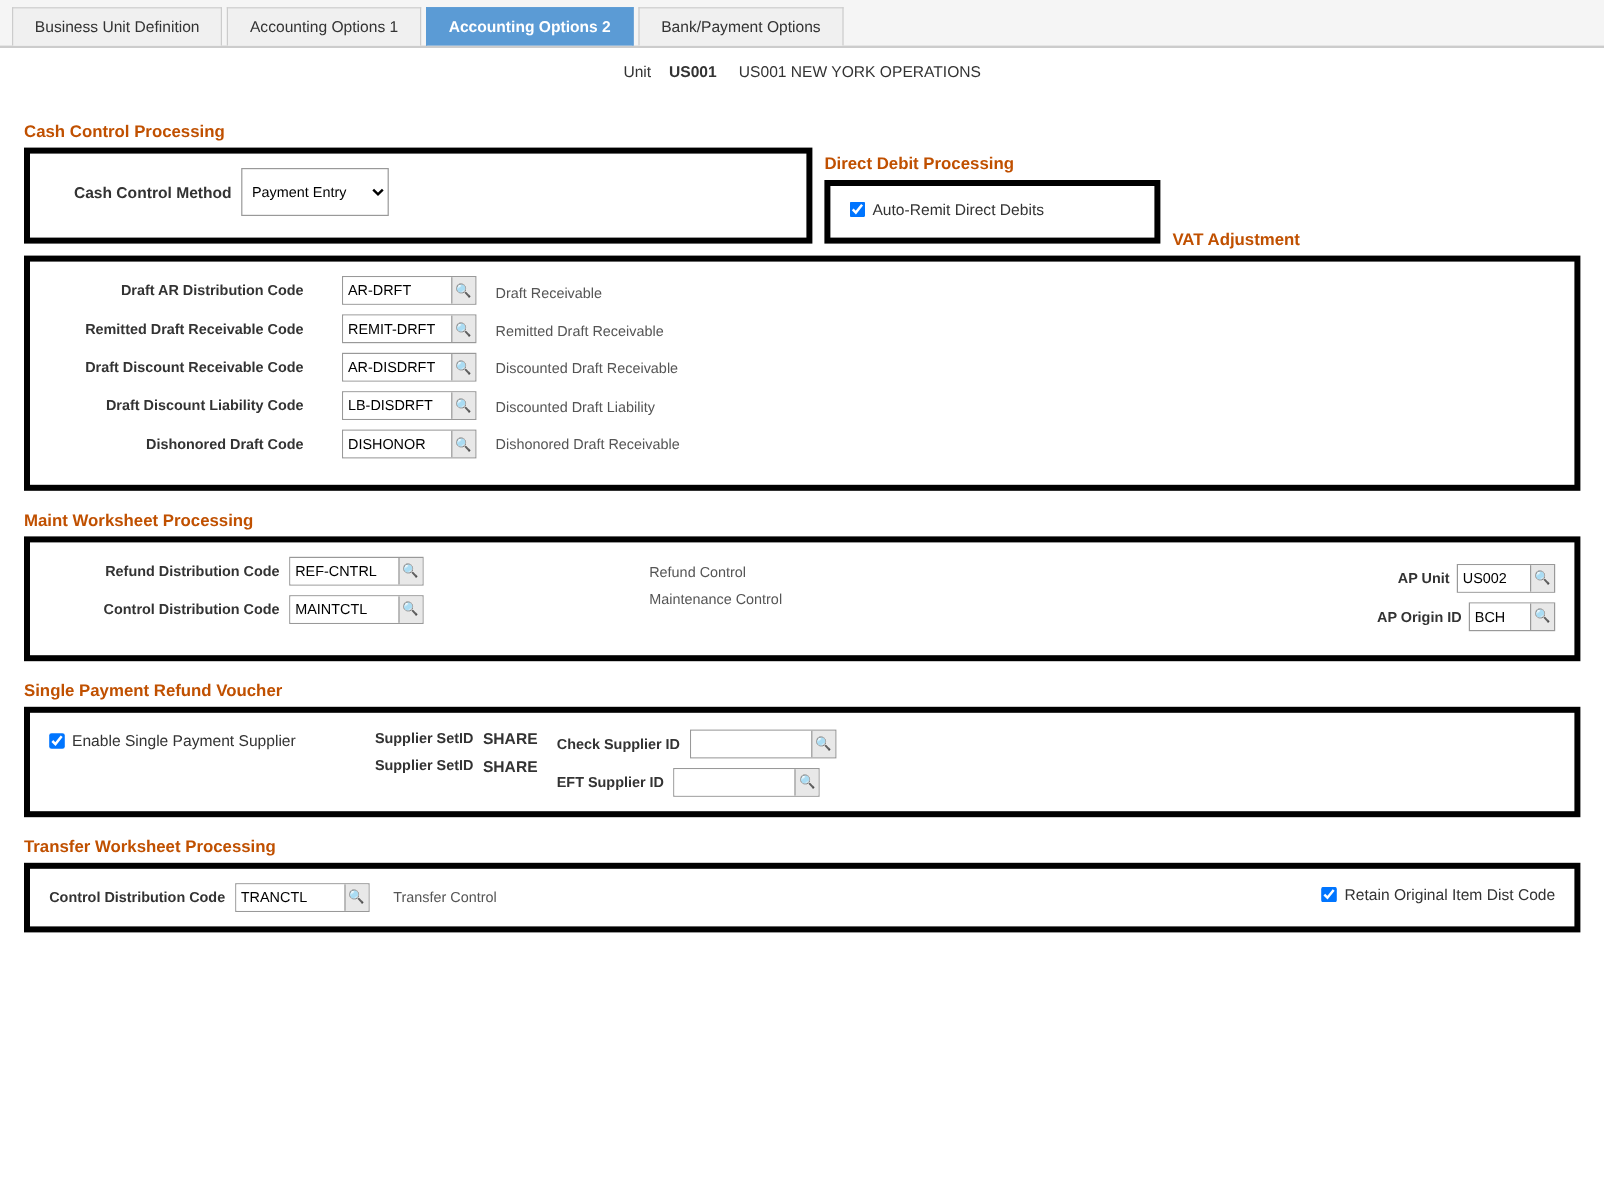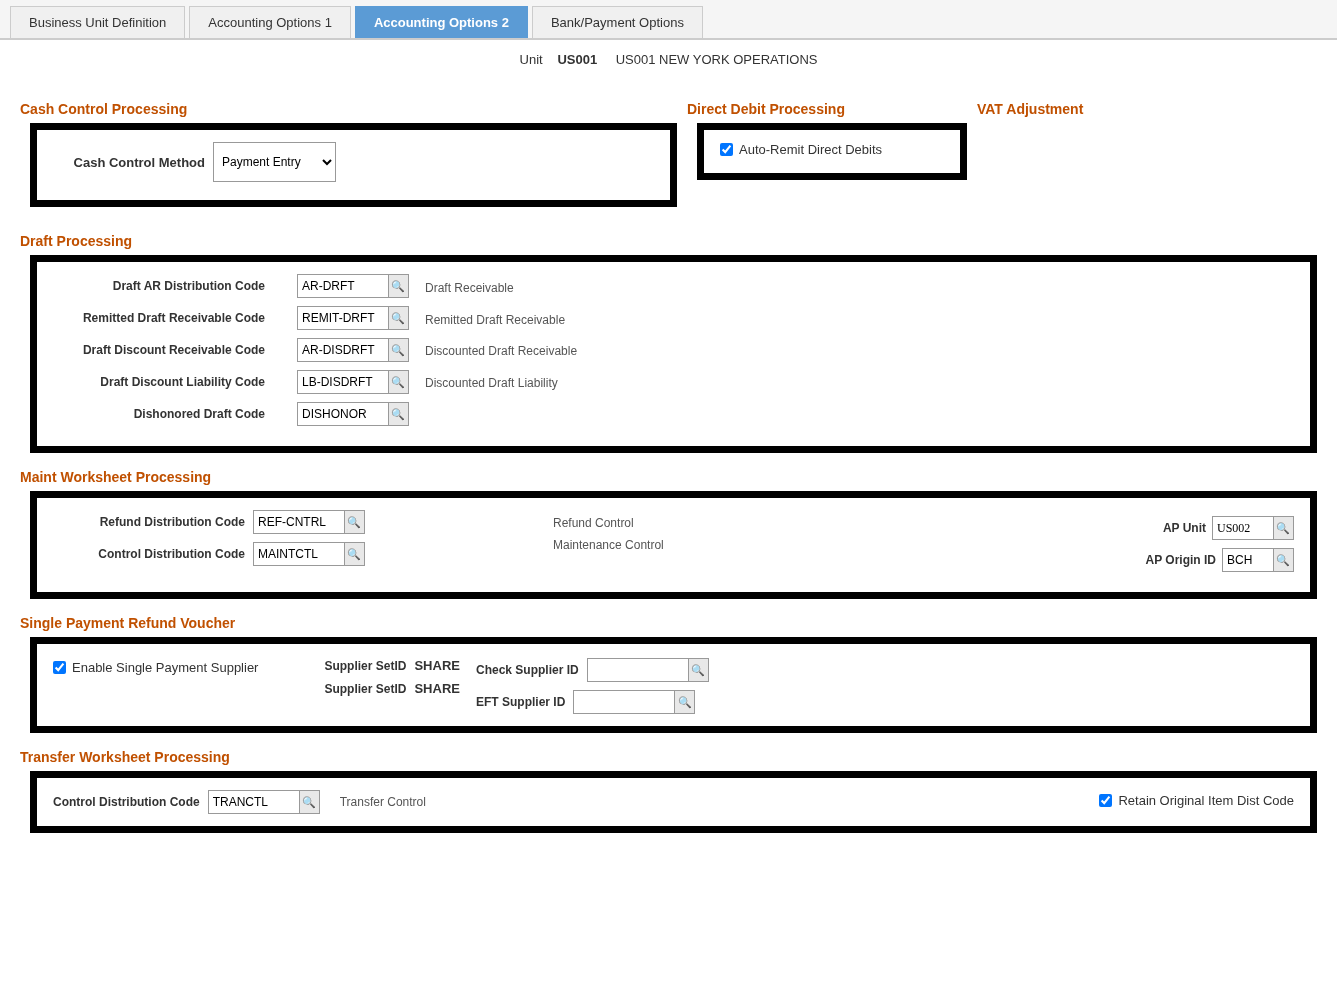--- a/index.html
+++ b/index.html
@@ -42,31 +42,30 @@
     .section-header {
       color: #c05000;
       font-weight: bold;
       font-size: 14px;
       margin-bottom: 6px;
       margin-top: 16px;
     }
 
     
     .section-box {
-      border: 7px solid #000000;
+      border: 5px solid #000000;
       padding: 12px 16px;
       margin-bottom: 10px;
-      margin-left: 10px;
     }
 
     
     .top-row {
       display: flex;
       gap: 10px;
-      align-items: flex-start;
+      align-items: flex-end;
     }
     .top-row > .section-wrap { flex: 1; }
     .top-row > .section-wrap.mid { flex: 0 0 280px; }
     .top-row > .section-wrap.right { flex: 0 0 340px; }
 
     
     .form-row {
       display: flex;
       align-items: center;
       margin-bottom: 6px;
@@ -189,21 +188,21 @@
       justify-content: flex-end;
     }
     .maint-ap-label {
       font-weight: bold;
       font-size: 12px;
       padding-right: 6px;
       white-space: nowrap;
     }
     .spr-row {
       display: flex;
-      align-items: flex-end;
+      align-items: center;
       margin-bottom: 8px;
     }
     .spr-label {
       width: 140px;
       text-align: right;
       font-weight: bold;
       font-size: 12px;
       padding-right: 8px;
     }
   </style>
@@ -251,21 +250,20 @@
           <label for="auto-remit">Auto-Remit Direct Debits</label>
         </div>
       </div>
     </div>
 
     <div class="section-wrap right">
       <div class="section-header">VAT Adjustment</div>
     </div>
   </div>
 
-  <div class="section-header">Draft Processing</div>
   <div class="section-box">
     <div class="draft-grid">
       <div class="draft-left">
 
         <div class="draft-row">
           <div class="draft-label">Draft AR Distribution Code</div>
           <div class="input-search">
             <input type="text" value="AR-DRFT" style="">
             <div class="search-btn">🔍</div>
           </div>
@@ -301,20 +299,21 @@
             <input type="text" value="DISHONOR" style="">
             <div class="search-btn">🔍</div>
           </div>
         </div>
       </div>
       <div class="draft-right">
         <div class="draft-desc">Draft Receivable</div>
         <div class="draft-desc">Remitted Draft Receivable</div>
         <div class="draft-desc">Discounted Draft Receivable</div>
         <div class="draft-desc">Discounted Draft Liability</div>
+        <div class="draft-desc">Dishonored Draft Receivable</div>
       </div>
     </div>
   </div>
 
   <div class="section-header">Maint Worksheet Processing</div>
   <div class="section-box">
     <div style="display:flex; gap:20px;">
 
       <div style="flex:1;">
         <div class="maint-grid">
@@ -338,21 +337,21 @@
             <div class="maint-desc">Refund Control</div>
             <div class="maint-desc">Maintenance Control</div>
           </div>
         </div>
       </div>
 
       <div style="flex:0 0 280px; display:flex; flex-direction:column; justify-content:flex-start; padding-top:6px;">
         <div class="maint-ap-row">
           <span class="maint-ap-label">AP Unit</span>
           <div class="input-search input-search-sm">
-            <input type="text" value="US002" style="width: 60px; font-family: Liberation Serif, serif;">
+            <input type="text" value="US002" style="width: 60px;">
             <div class="search-btn">🔍</div>
           </div>
         </div>
         <div class="maint-ap-row">
           <span class="maint-ap-label">AP Origin ID</span>
           <div class="input-search input-search-sm">
             <input type="text" value="BCH" style="width: 50px;">
             <div class="search-btn">🔍</div>
           </div>
         </div>

